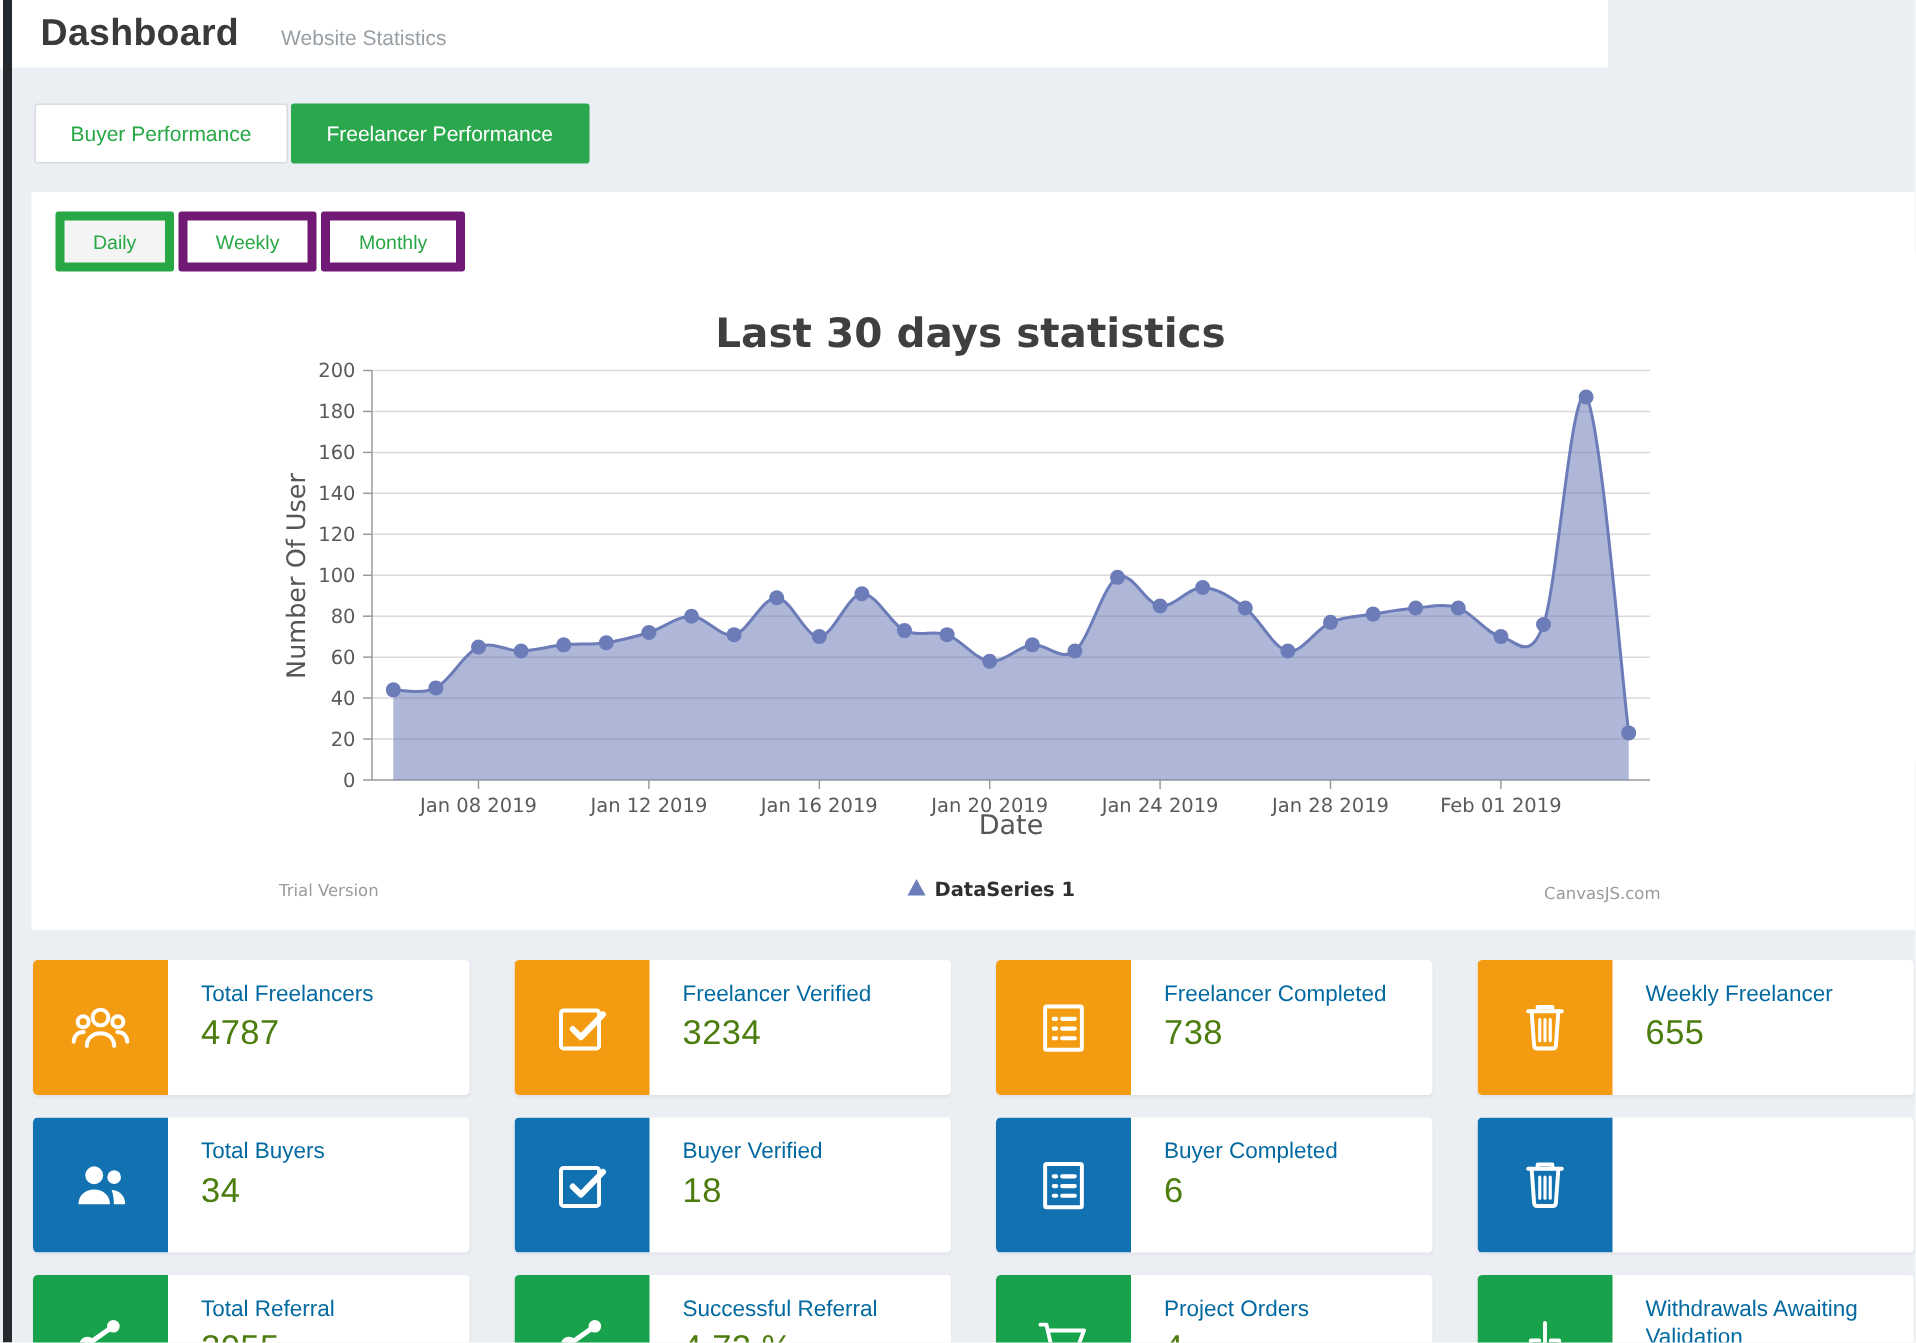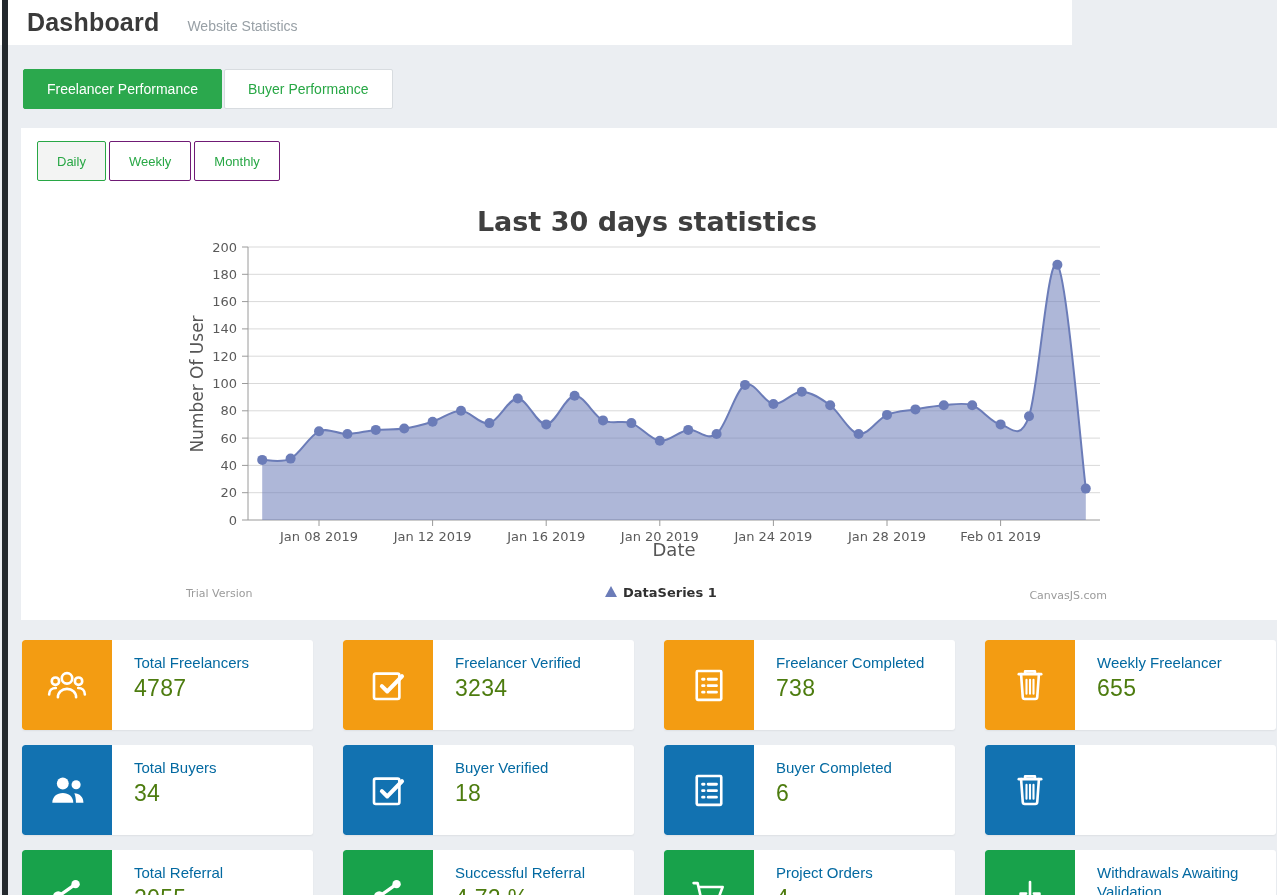--- a/index.html
+++ b/index.html
@@ -16,21 +16,21 @@
   .page-subtitle { font-size:14px; color:#98A0A6; margin-left:28px; }
 
   .perf-tabbar { position:absolute; left:23px; top:69px; display:flex; gap:2px; }
   .perf-tab { height:40px; padding:0 23px; display:flex; align-items:center; font-size:14px; border-radius:2px; cursor:pointer; }
   .perf-tab.active { background:var(--tab-green,#2BA84D); color:#fff; border:1px solid var(--tab-green,#2BA84D); }
   .perf-tab.inactive { background:#fff; color:var(--green-text,#28A745); border:1px solid #D8DCE0; }
 
   .panel { position:absolute; left:21px; top:128px; width:1256px; height:492px; background:#fff; }
   .period-bar { position:absolute; left:16px; top:13px; display:flex; gap:3px; z-index:5; }
   .period-btn { height:40px; padding:0 19px; display:flex; align-items:center; font-size:13px;
-    background:#fff; border:1px solid #701a75; color:var(--green-text,#28A745); border-radius:2px; cursor:pointer; }
+    background:#fff; border:6px solid #701a75; color:var(--green-text,#28A745); border-radius:2px; cursor:pointer; }
   .period-btn.active { background:#F3F4F3; border-color:var(--green-text,#28A745); }
 
   #chart-svg { position:absolute; left:0; top:0; }
   #chart-svg text { font-family:"DejaVu Sans", sans-serif; }
 
   .cards-grid { position:absolute; left:22px; top:640px; width:1260px;
     display:grid; grid-template-columns:repeat(4,291px); column-gap:30px; row-gap:15px; }
   .card { height:90px; background:#fff; border-radius:3px; display:flex; overflow:hidden;
     box-shadow:0 1px 2px rgba(0,0,0,0.06); }
   .card-iconblock { width:90px; flex:none; display:flex; align-items:center; justify-content:center; border-radius:3px 0 0 3px; }
@@ -44,22 +44,22 @@
 <div class="left-bar"></div>
 
 <div class="header-band">
   <div class="header-inner">
     <span class="page-title">Dashboard</span>
     <span class="page-subtitle">Website Statistics</span>
   </div>
 </div>
 
 <div class="perf-tabbar">
+  <div class="perf-tab inactive">Buyer Performance</div>
   <div class="perf-tab active">Freelancer Performance</div>
-  <div class="perf-tab inactive">Buyer Performance</div>
 </div>
 
 <div class="panel">
   <div class="period-bar">
     <div class="period-btn active">Daily</div>
     <div class="period-btn">Weekly</div>
     <div class="period-btn">Monthly</div>
   </div>
   <svg id="chart-svg" width="1256" height="492" viewBox="0 0 1256 492">
       <line x1="227" x2="1079" y1="392" y2="392" stroke="#9A9A9A" stroke-width="1"></line>

